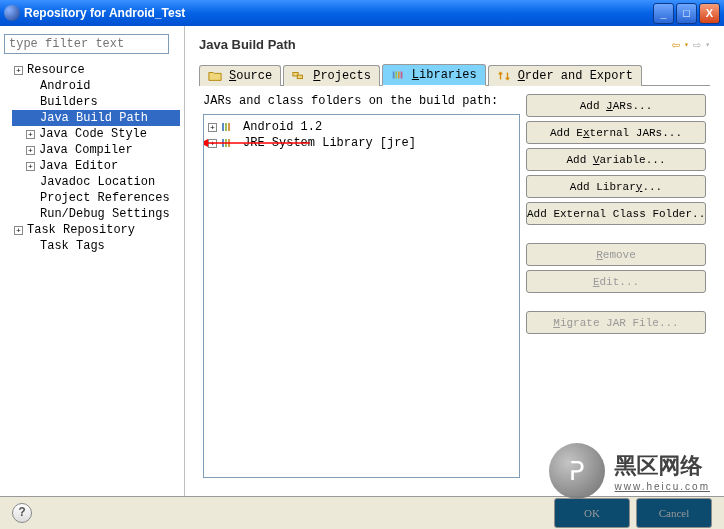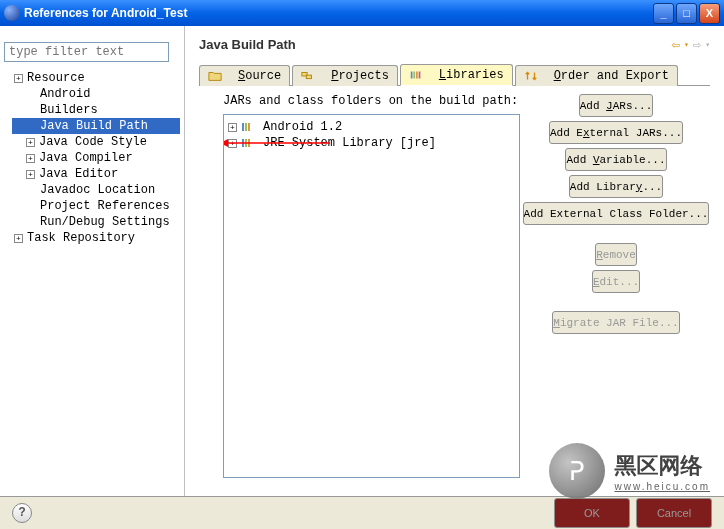--- a/index.html
+++ b/index.html
@@ -45,21 +45,21 @@
 
 .body-area {
   display: flex;
   height: 471px;
   background: #fff;
   border-bottom: 1px solid #999;
 }
 
 .left-pane {
   width: 185px;
-  padding: 16px 4px;
+  padding: 8px 4px;
   border-right: 1px solid #c0c0c0;
 }
 .filter-input {
   width: 165px;
   height: 20px;
   border: 1px solid #7f9db9;
   padding: 2px 4px;
   font-family: "Courier New", monospace;
   font-size: 12px;
   color: #999;
@@ -114,43 +114,42 @@
 }
 
 .tabs-row {
   display: flex;
   align-items: flex-end;
   border-bottom: 1px solid #999;
 }
 .tab {
   display: flex;
   align-items: center;
-  gap: 16px;
+  gap: 7px;
   padding: 3px 8px;
   border: 1px solid #999;
   border-bottom: none;
   margin-right: 2px;
   background: #ece9d8;
   border-radius: 3px 3px 0 0;
   font-family: "Courier New", monospace;
   position: relative;
   top: 1px;
 }
 .tab.active {
-  background: #fef9c3;
+  background: #7dd3fc;
   border-bottom: 1px solid #fff;
 }
 .tab-icon { width: 14px; height: 12px; }
 
 .tab-content {
   flex: 1;
   padding: 8px 4px;
   display: flex;
   gap: 6px;
-  margin-left: 20px;
 }
 .desc-text { margin-bottom: 6px; font-family: "Courier New", monospace; }
 .tree-box {
   flex: 1;
   border: 1px solid #7f9db9;
   background: #fff;
   padding: 4px;
   overflow: hidden;
   position: relative;
 }
@@ -173,21 +172,20 @@
   display: inline-flex;
   width: 18px; height: 12px;
   align-items: center;
 }
 
 .btn-col {
   width: 180px;
   display: flex;
   flex-direction: column;
   gap: 4px;
-  align-items: center;
 }
 .action-btn {
   height: 23px;
   background: #ece9d8;
   border: 1px solid #8f8f8f;
   border-radius: 3px;
   font-family: "Courier New", monospace;
   font-size: 11px;
   cursor: default;
   white-space: nowrap;
@@ -209,24 +207,24 @@
   border-radius: 50%;
   border: 1px solid #888;
   display: flex; align-items: center; justify-content: center;
   font-weight: bold;
   color: #555;
   background: linear-gradient(to bottom, #fff, #ddd);
 }
 .footer-spacer { flex: 1; }
 .ok-btn, .cancel-btn {
   width: 76px; height: 30px;
-  background: #7f1d1d;
+  background: #0c4a6e;
   border: 1px solid #8f8f8f;
   border-radius: 3px;
-  font-family: Liberation Sans, sans-serif;
+  font-family: Liberation Serif, serif;
   font-size: 11px;
   color: #999;
   margin-left: 6px;
 }
 
 .annotation-arrow {
   position: absolute;
   pointer-events: none;
 }
 .watermark {
@@ -248,21 +246,21 @@
   font-size: 26px;
 }
 .wm-text { font-size: 22px; color: #333; font-weight: bold; }
 .wm-sub { font-size: 10px; color: #555; letter-spacing: 2px; text-decoration: underline; }
 </style>
 </head>
 <body>
 
 <div class="titlebar">
   <div class="titlebar-icon"></div>
-  <div class="titlebar-text">References for Android_Test</div>
+  <div class="titlebar-text">Repository for Android_Test</div>
   <div class="win-btns">
     <div class="win-btn win-min">_</div>
     <div class="win-btn win-max">□</div>
     <div class="win-btn win-close">X</div>
   </div>
 </div>
 
 <div class="body-area">
   <div class="left-pane">
     <input class="filter-input" placeholder="type filter text" style="">
@@ -303,20 +301,24 @@
           <span class="tree-blank"></span>
           <span>Project References</span>
         </div>
       <div class="tree-item tree-child">
           <span class="tree-blank"></span>
           <span>Run/Debug Settings</span>
         </div>
       <div class="tree-item">
           <span class="tree-plus">+</span>
           <span>Task Repository</span>
+        </div>
+      <div class="tree-item tree-child">
+          <span class="tree-blank"></span>
+          <span>Task Tags</span>
         </div>
     </div>
   </div>
 
   <div class="right-pane">
     <div class="header-row">
       <div class="page-title">Java Build Path</div>
       <div class="nav-arrows">
         <span class="arrow-btn" style="color:#d88a00">⇦</span>
           <span style="color:#d88a00;font-size:8px">▾</span>

